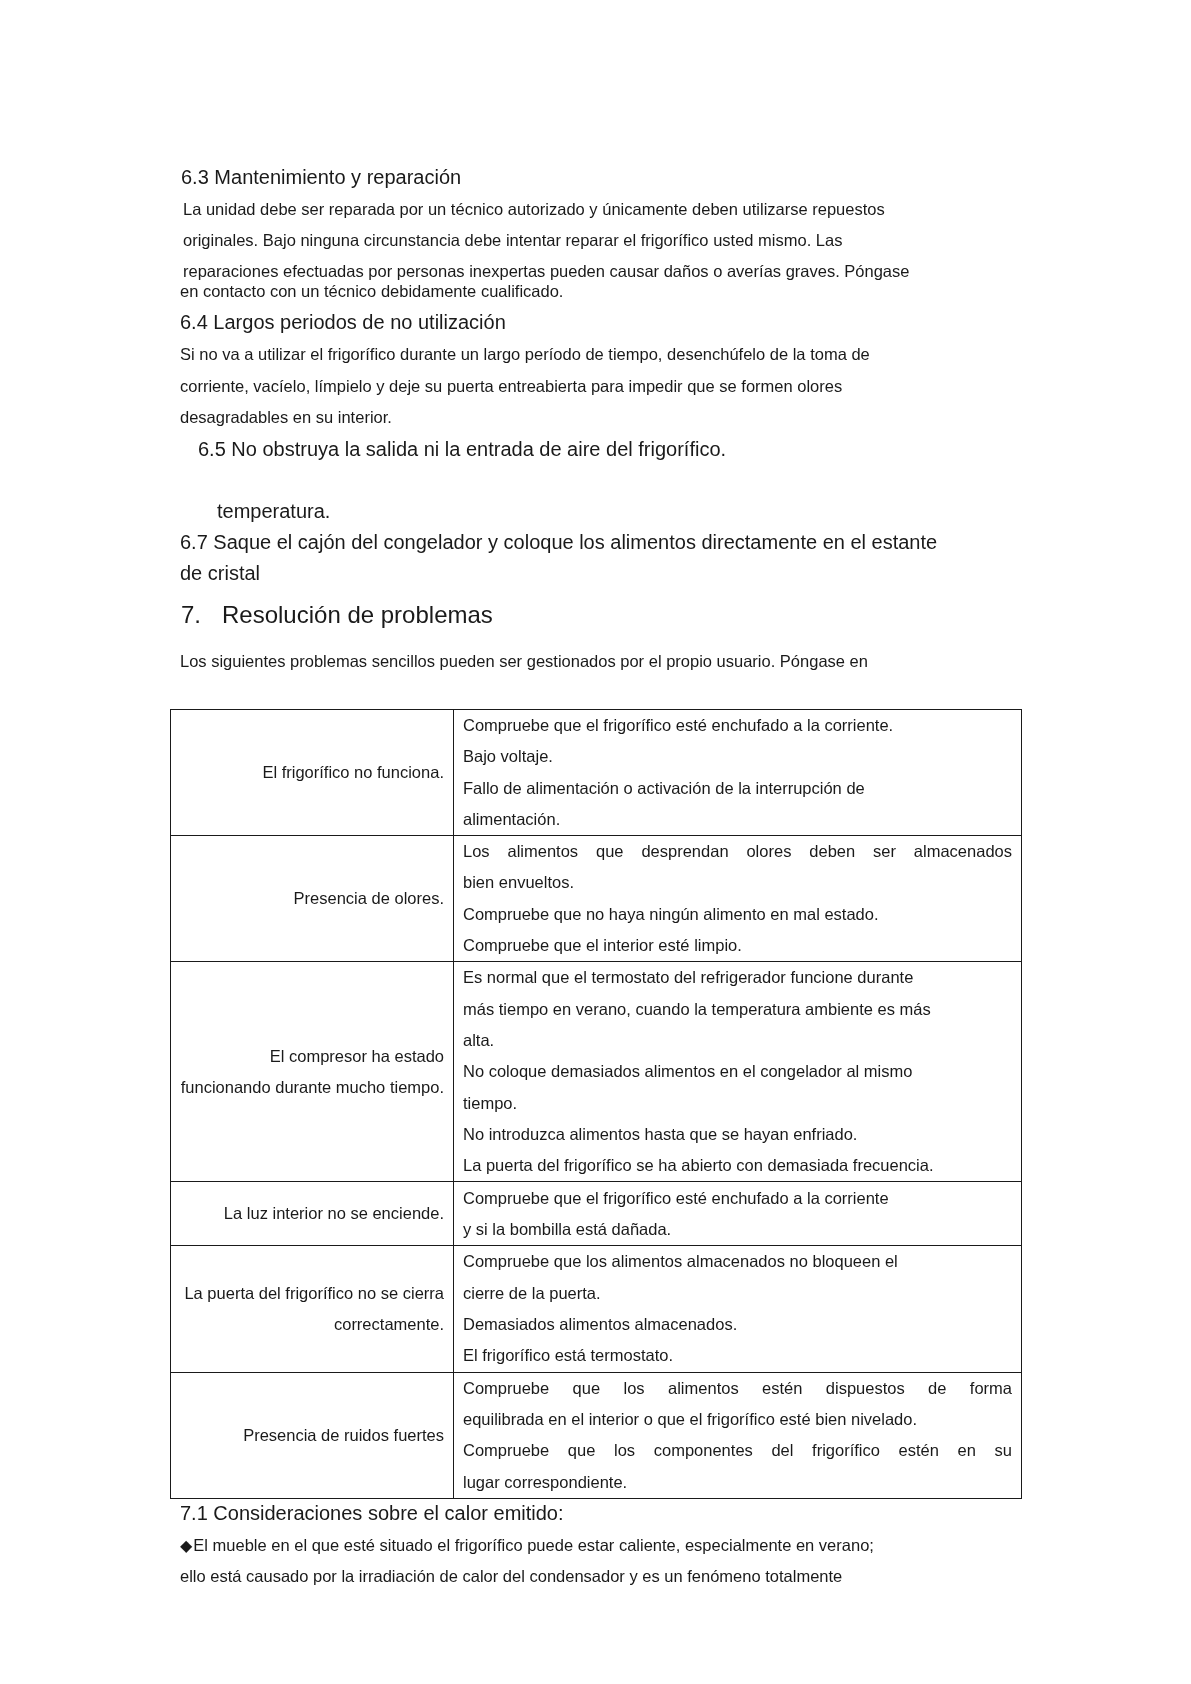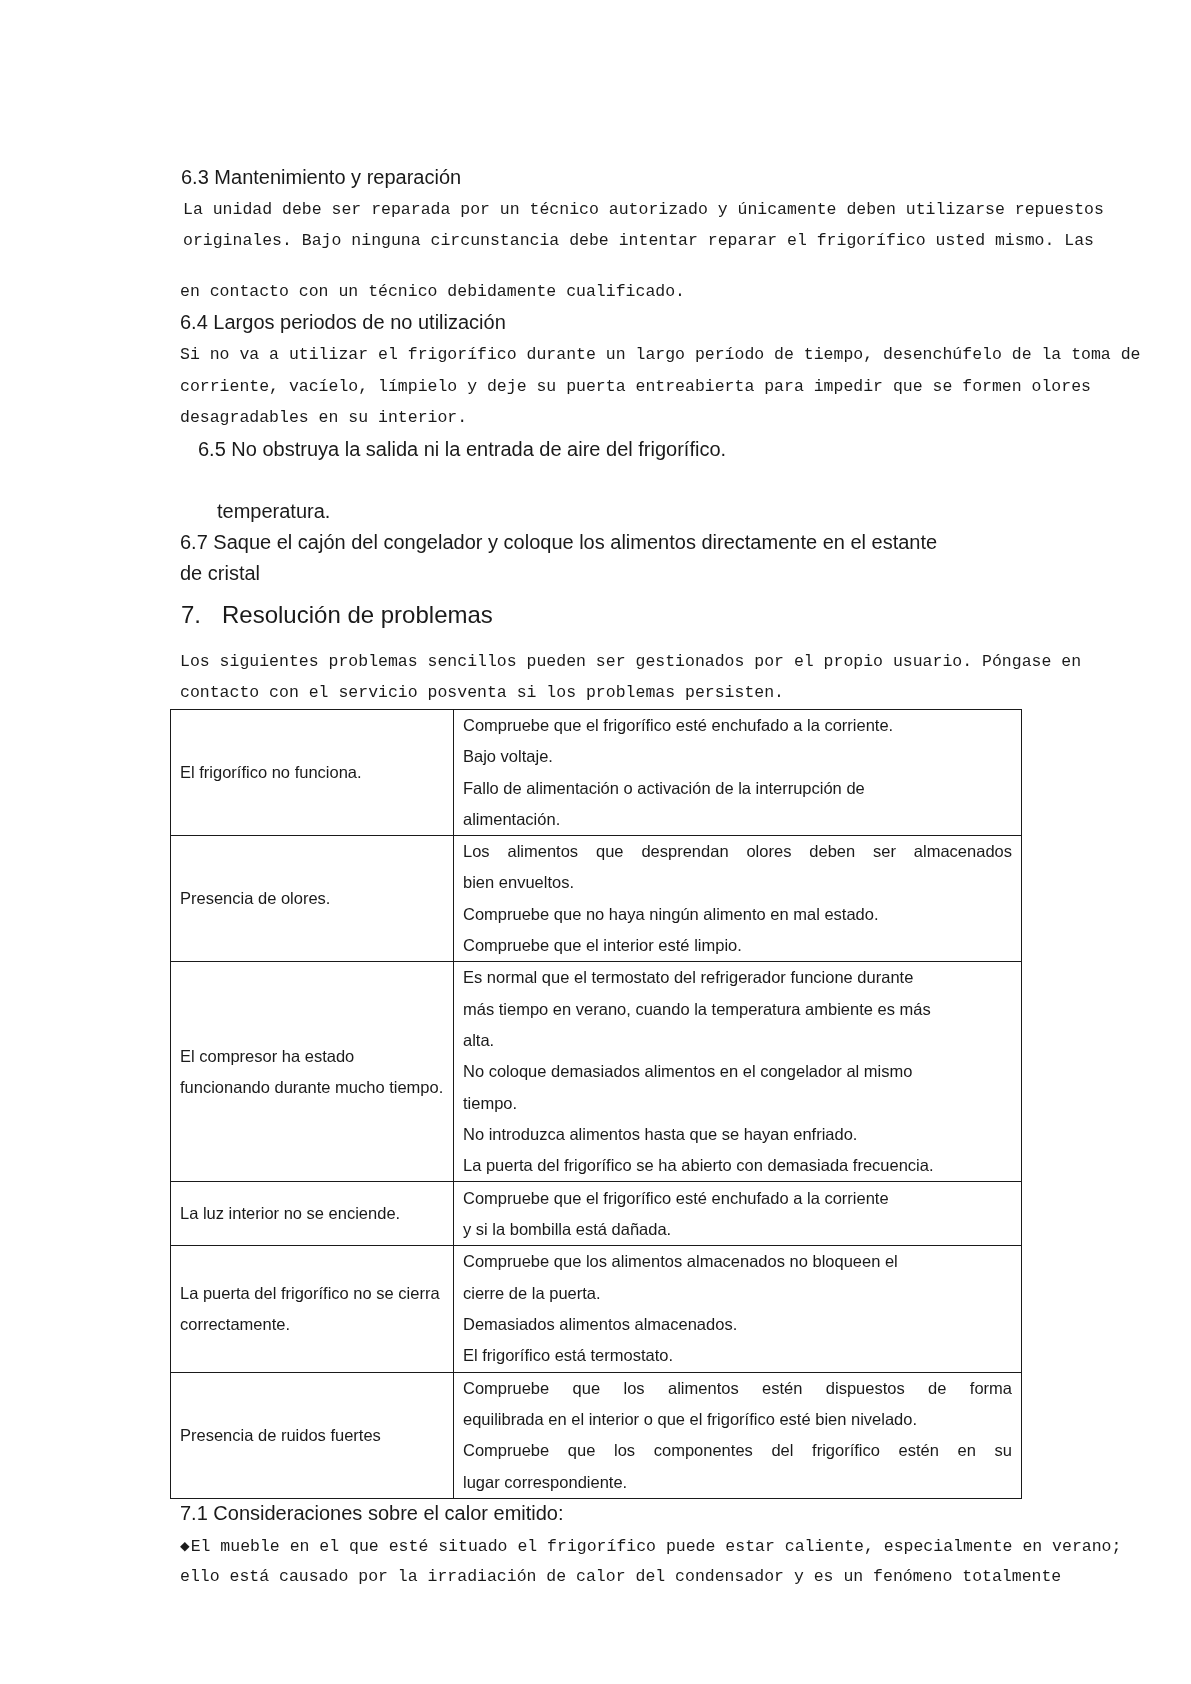--- a/index.html
+++ b/index.html
@@ -15,79 +15,79 @@
       font-family: "Liberation Sans", "DejaVu Sans", sans-serif;
       color: #1a1a1a;
     }
     .page {
       position: absolute;
       left: 0; top: 16px;
       width: 1191px; height: 1684px;
     }
     .abs { position: absolute; white-space: nowrap; }
     .h2 { font-size: 20px; }
-    .body { font-size: 16.5px; font-family: Liberation Mono, monospace; }
+    .body { font-size: 16.5px; }
     .big { font-size: 20px; }
     .h1 { font-size: 24px; }
 
     table.trouble {
       position: absolute;
       left: 170px;
       top: 693px;
       width: 852px;
       border-collapse: collapse;
       font-size: 16.5px;
     }
     table.trouble td {
       border: 1.5px solid #1a1a1a;
       padding: 0 9px;
       vertical-align: middle;
       line-height: 31.3px;
     }
     table.trouble td.problem {
       width: 264px;
-      text-align: left;
+      text-align: right;
       white-space: normal;
     }
     table.trouble td.solution {
       text-align: left;
     }
     .sol-line { display: block; white-space: nowrap; }
     .sol-line.justify {
       text-align: justify;
       text-align-last: justify;
     }
     .bullet { font-size: 16px; margin-right: 1px; }
   </style>
 </head>
 <body>
 
 <div class="page">
 
   <div class="abs h2" style="left:181px; top:150px;">6.3 Mantenimiento y reparación</div>
   <div class="abs body" style="left:183px; top:184px;">La unidad debe ser reparada por un técnico autorizado y únicamente deben utilizarse repuestos</div>
   <div class="abs body" style="left:183px; top:215px;">originales. Bajo ninguna circunstancia debe intentar reparar el frigorífico usted mismo. Las</div>
+  <div class="abs body" style="left:183px; top:246px;">reparaciones efectuadas por personas inexpertas pueden causar daños o averías graves. Póngase</div>
   <div class="abs body" style="left:180px; top:266px;">en contacto con un técnico debidamente cualificado.</div>
 
   <div class="abs h2" style="left:180px; top:295px;">6.4 Largos periodos de no utilización</div>
   <div class="abs body" style="left:180px; top:329px;">Si no va a utilizar el frigorífico durante un largo período de tiempo, desenchúfelo de la toma de</div>
   <div class="abs body" style="left:180px; top:361px;">corriente, vacíelo, límpielo y deje su puerta entreabierta para impedir que se formen olores</div>
   <div class="abs body" style="left:180px; top:392px;">desagradables en su interior.</div>
 
   <div class="abs big" style="left:180px; top:422px;margin-left:18px;">6.5 No obstruya la salida ni la entrada de aire del frigorífico.</div>
 
   <div class="abs big" style="left:217px; top:484px;">temperatura.</div>
 
   <div class="abs big" style="left:180px; top:515px;">6.7 Saque el cajón del congelador y coloque los alimentos directamente en el estante</div>
   <div class="abs big" style="left:180px; top:546px;text-align:center;">de cristal</div>
 
   <div class="abs h1" style="left:181px; top:585px;">7.</div>
   <div class="abs h1" style="left:222px; top:585px;">Resolución de problemas</div>
   <div class="abs body" style="left:180px; top:636px;">Los siguientes problemas sencillos pueden ser gestionados por el propio usuario. Póngase en</div>
-  <div class="abs body" style="left:180px; top:667px;">contacto con el servicio posventa si los problemas persisten.</div>
 
   <table class="trouble">
     <tbody>
       <tr style="height:126px;">
         <td class="problem">El frigorífico no funciona.</td>
         <td class="solution">
           <span class="sol-line">Compruebe que el frigorífico esté enchufado a la corriente.</span>
           <span class="sol-line">Bajo voltaje.</span>
           <span class="sol-line">Fallo de alimentación o activación de la interrupción de</span>
           <span class="sol-line">alimentación.</span>

